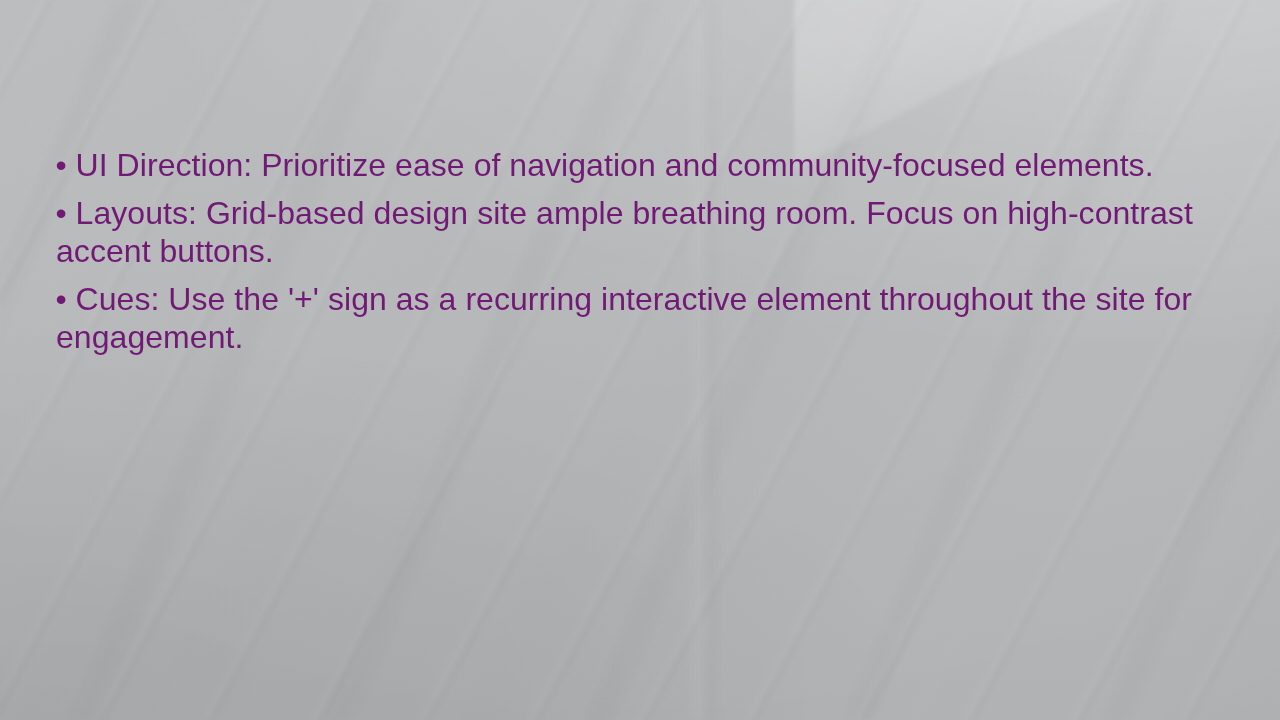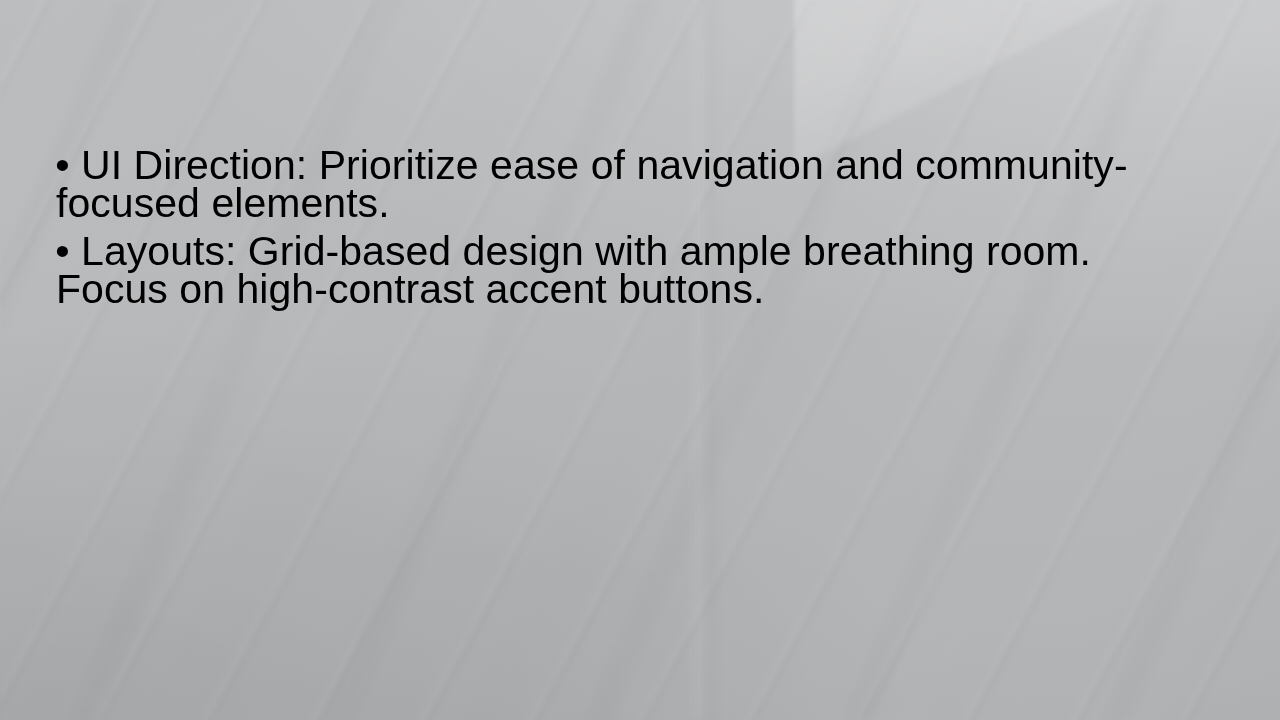--- a/index.html
+++ b/index.html
@@ -159,25 +159,25 @@
     top: 146px;
     width: 1148px;
     margin: 0;
     padding: 0;
     list-style: none;
   }
 
   .bullet-item {
     display: block;
     margin: 0 0 10px 0;
-    font-size: 41px;
+    font-size: 32px;
     font-weight: 300;
     line-height: 38px;
     letter-spacing: 0.05px;
-    color: #000000;
+    color: #701a75;
     text-indent: -0.02em;
   }
 
   .bullet-item:last-child {
     margin-bottom: 0;
   }
 </style>
 </head>
 <body>
 
@@ -189,17 +189,18 @@
   <div class="bg-layer bg-seam"></div>
   <div class="bg-layer bg-wedge"></div>
   <div class="bg-layer bg-fan"></div>
   <div class="bg-layer bg-vignette"></div>
 
   <div class="content">
 
 
     <ul id="body-list">
       <li class="bullet-item">• UI Direction: Prioritize ease of navigation and community-focused elements.</li>
-      <li class="bullet-item">• Layouts: Grid-based design with ample breathing room. Focus on high-contrast accent buttons.</li>
+      <li class="bullet-item">• Layouts: Grid-based design site ample breathing room. Focus on high-contrast accent buttons.</li>
+      <li class="bullet-item">• Cues: Use the '+' sign as a recurring interactive element throughout the site for engagement.</li>
     </ul>
 
   </div>
 </div>
 
 </body></html>

